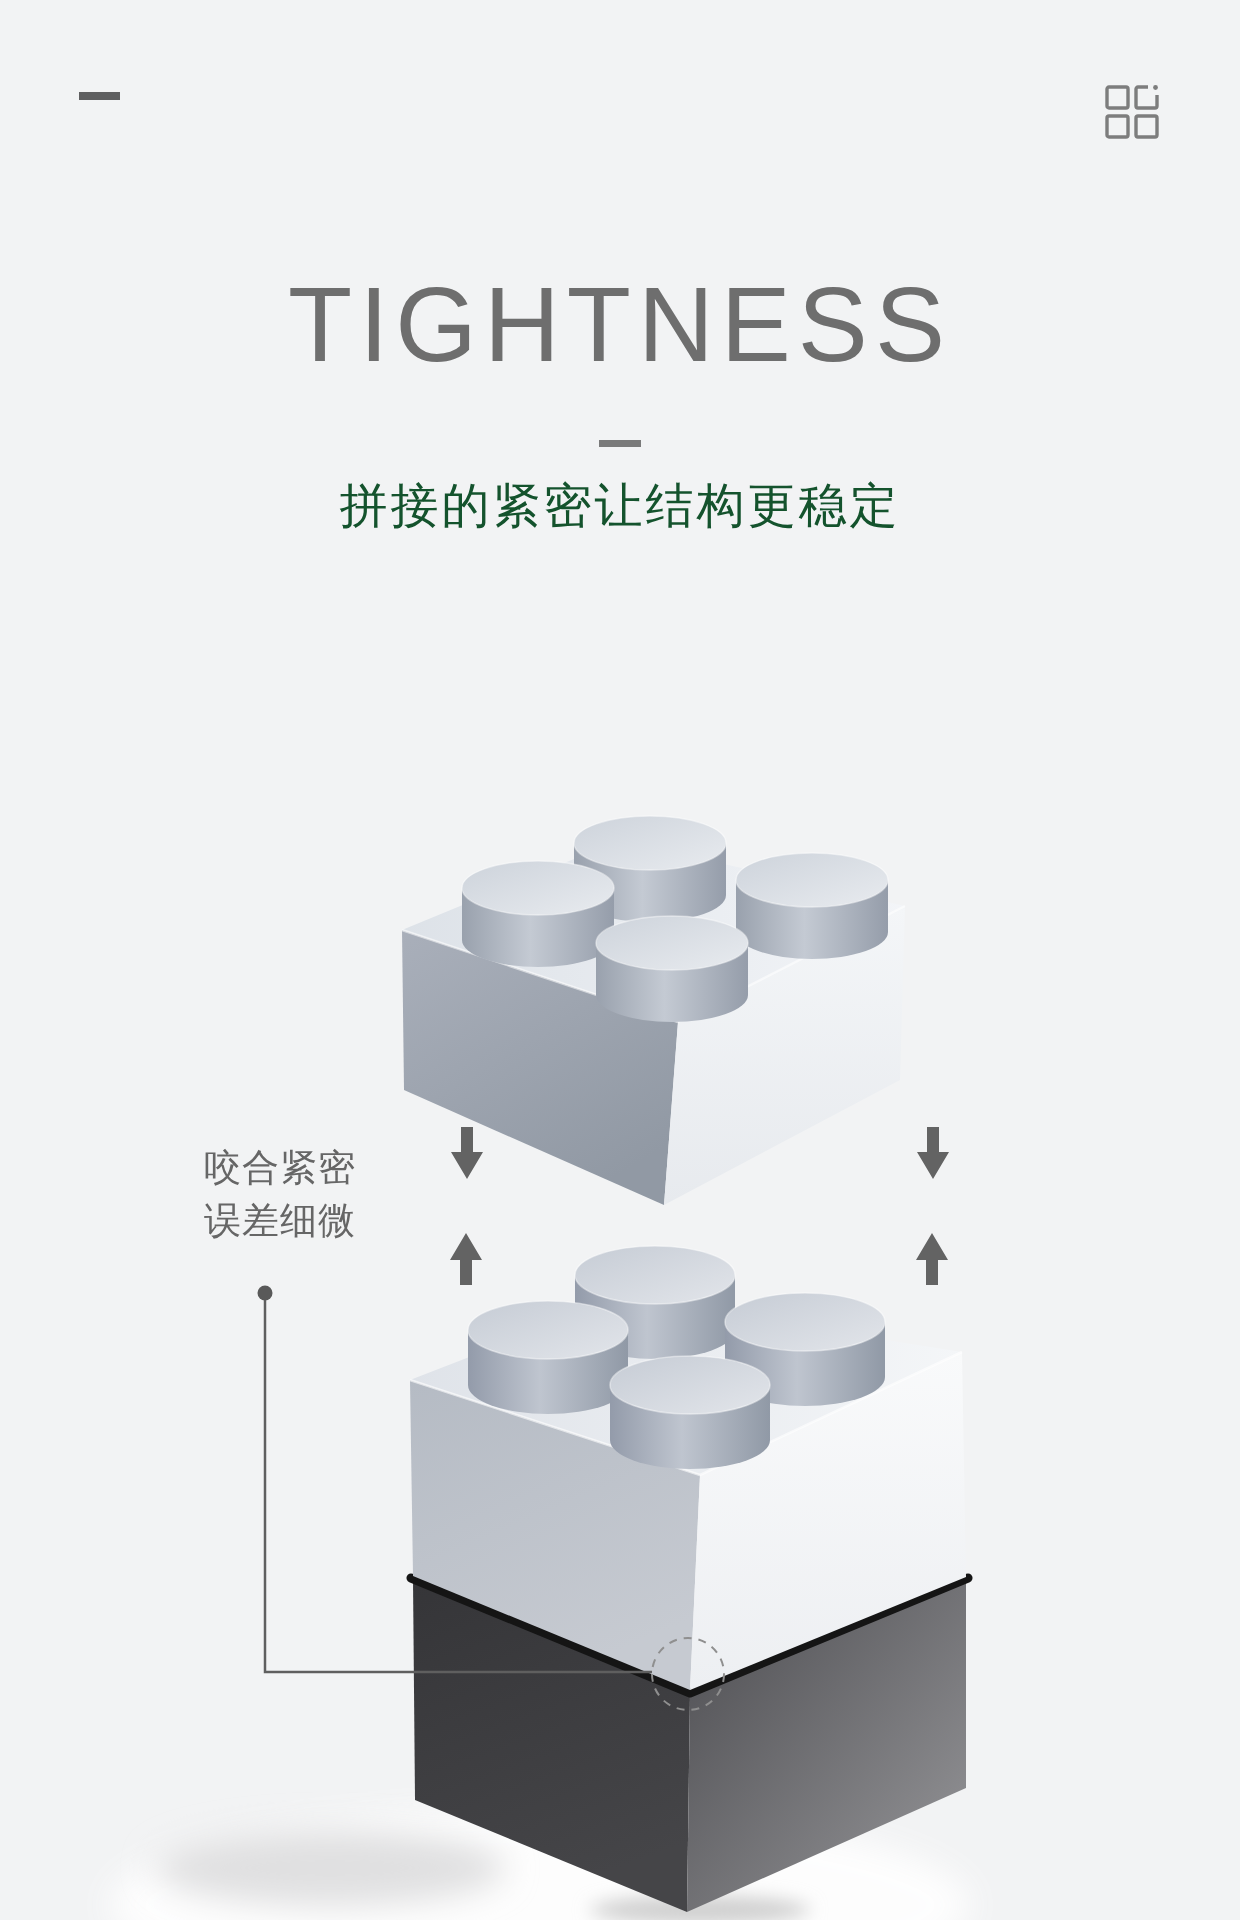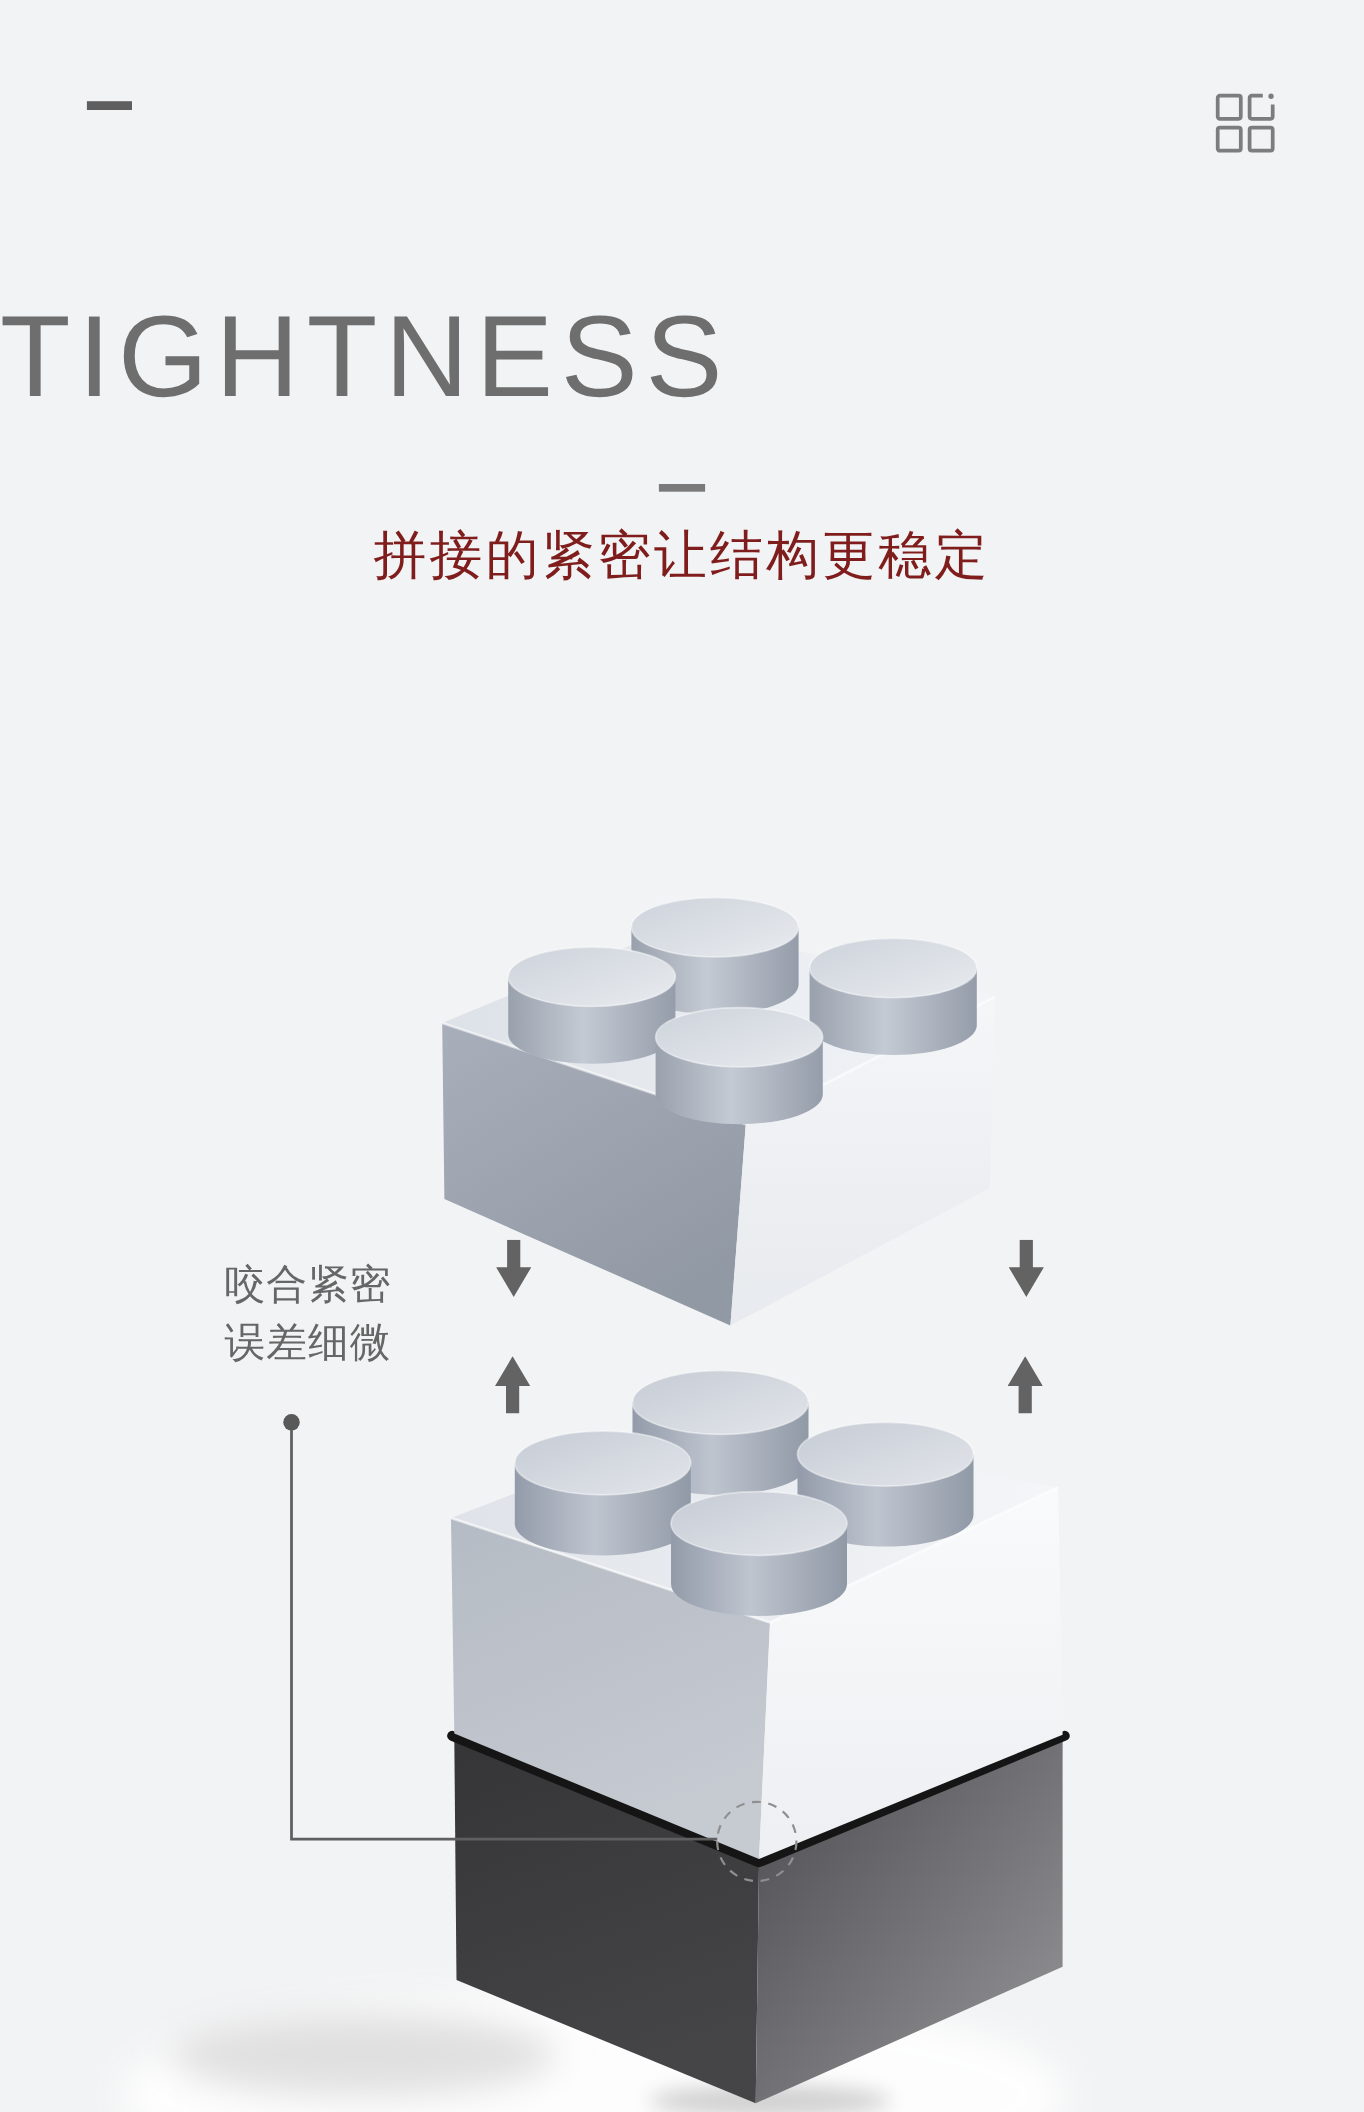--- a/index.html
+++ b/index.html
@@ -7,25 +7,25 @@
     position:relative;width:1240px;height:1920px;margin:0 auto;
     background:#f2f3f4;overflow:hidden;
     font-family:"Liberation Sans", sans-serif;
   }
   .abs{position:absolute;}
   
   .header-dash{left:79px;top:92px;width:41px;height:8px;background:#5f5f60;}
   .tagline{left:79px;top:114px;font-size:17.5px;line-height:26px;color:#9b9b9b;letter-spacing:.2px;}
   .logo{left:1104px;top:84px;width:56px;height:56px;}
   
-  .title{left:0;top:270px;width:1240px;font-size:105px;line-height:110px;
+  .title{left:0;top:270px;width:1240px;text-align:center;font-size:105px;line-height:110px;
          color:#6e6e6e;letter-spacing:7px;font-weight:400;white-space:nowrap;}
   .title-divider{left:599px;top:440px;width:42px;height:7px;background:#7a7a7a;}
   .subtitle{left:0;top:476px;width:1240px;text-align:center;font-size:48px;line-height:60px;
-            color:#7f1d1d;letter-spacing:3px;font-weight:400;}
+            color:#14532d;letter-spacing:3px;font-weight:400;}
   
   .scene{left:0;top:0;width:1240px;height:1920px;}
   
   .arrow{width:32px;height:52px;}
   .arrow path{fill:#636363;}
   .arrow-down-left{left:451px;top:1127px;}
   .arrow-down-right{left:917px;top:1127px;}
   .arrow-up-left{left:450px;top:1233px;}
   .arrow-up-right{left:916px;top:1233px;}
   

